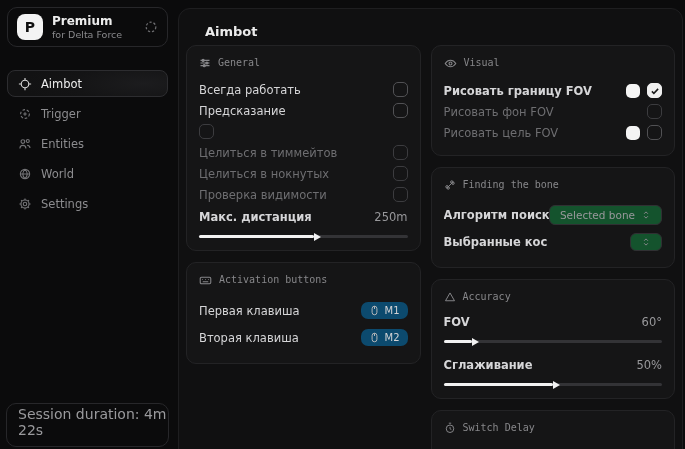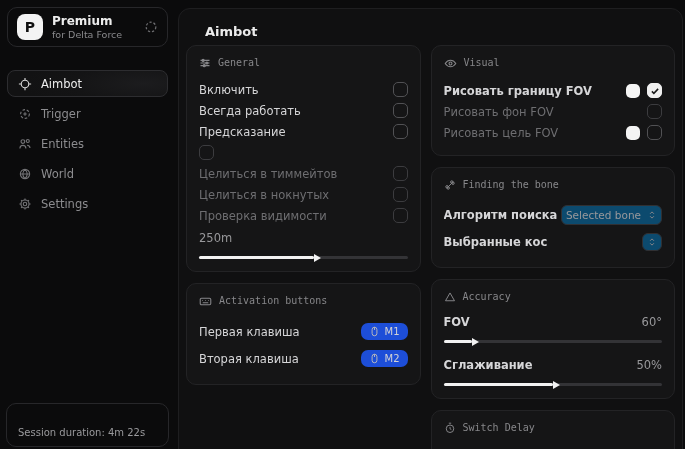--- a/index.html
+++ b/index.html
@@ -22,21 +22,21 @@
   .menu { position:absolute; left:7px; top:70px; width:161px; display:flex; flex-direction:column; gap:3px; }
   .menu-item { height:27px; display:flex; align-items:center; gap:9px; padding:0 10px;
     border:1px solid transparent; border-radius:8px; color:#8c8c8f; font-size:11.5px; cursor:pointer; }
   .menu-item .mi-icon { display:flex; color:#737376; }
   .menu-item.active { border-color:#2d2d30; color:#ededed;
     background:radial-gradient(120px 30px at 85% 50%, #1c1c1e 0%, #141415 60%, #121213 100%); }
   .menu-item.active .mi-icon { color:#d8d8d8; }
 
   .session-box { position:absolute; left:6px; right:6px; bottom:2px; height:44px;
     border:1px solid #27272a; border-radius:10px; }
-  .session-text { position:absolute; left:11px; bottom:8px; font-size:10px; color:#9a9a9d; }
+  .session-text { position:absolute; left:11px; bottom:8px; font-size:14px; color:#9a9a9d; }
 
   
   .main { position:absolute; left:178px; top:8px; right:2px; height:460px;
     background:#101011; border:1px solid #1e1e20; border-radius:12px; }
   .page-title { padding:15px 0 0 26px; font-size:13px; font-weight:bold; color:#ececec; }
 
   .columns { position:absolute; left:7px; right:7px; top:36px; display:flex; gap:10px; }
   .col { width:50%; display:flex; flex-direction:column; }
 
   .panel { background:#151516; border:1px solid #232325; border-radius:10px;
@@ -58,27 +58,27 @@
 
   .slider-block { margin-top:3px; }
   .slider-head { display:flex; justify-content:space-between; align-items:center; height:18px; }
   .slider-val { font-size:11.5px; color:#98989b; }
   .track { position:relative; height:3px; background:#333336; border-radius:2px; margin-top:9px; cursor:pointer; }
   .fill { position:absolute; left:0; top:0; height:3px; background:#f2f2f2; border-radius:2px; }
   .thumb { position:absolute; right:-7px; top:50%; transform:translateY(-50%);
     width:0; height:0; border-left:7px solid #f2f2f2; border-top:4.5px solid transparent; border-bottom:4.5px solid transparent; }
 
   .act-row { height:27px; }
-  .key-btn { display:flex; align-items:center; gap:5px; background:#1d4ed8; border-radius:7px;
+  .key-btn { display:flex; align-items:center; gap:5px; background:#0c4a6e; border-radius:7px;
     padding:3px 8px; font-size:10px; color:#d2d2d4; cursor:pointer; }
   .key-btn .kb-icon { display:flex; color:#b9b9bb; }
 
   .bone-row { height:27px; }
-  .dropdown { display:flex; align-items:center; gap:6px; background:#0c4a6e; border:1px solid #303033;
-    border-radius:6px; padding:3px 4px; font-size:10.5px; color:#98989b; white-space:nowrap; cursor:pointer; flex:none; }
+  .dropdown { display:flex; align-items:center; gap:6px; background:#14532d; border:1px solid #303033;
+    border-radius:6px; padding:3px 10px; font-size:10.5px; color:#98989b; white-space:nowrap; cursor:pointer; flex:none; }
   .dropdown .dd-icon { display:flex; color:#86868a; }
 
   svg { display:block; }
 </style>
 </head>
 <body>
 
 <div id="app">
 
   <div class="sidebar">
@@ -169,24 +169,20 @@
                 <path d="M2 4.5h12M2 8h12M2 11.5h12"></path>
                 <circle cx="5.5" cy="4.5" r="1.4" fill="currentColor"></circle>
                   <circle cx="10.5" cy="8" r="1.4" fill="currentColor"></circle>
                   <circle cx="7" cy="11.5" r="1.4" fill="currentColor"></circle>
               </svg>
             </span>
             <span>General</span>
           </div>
 
           <div class="row">
-            <span class="row-lbl">Включить</span>
-            <span class="cb"></span>
-          </div>
-          <div class="row">
             <span class="row-lbl">Всегда работать</span>
             <span class="cb"></span>
           </div>
           <div class="row">
             <span class="row-lbl">Предсказание</span>
             <span class="cb"></span>
           </div>
           <div class="row">
             <span class="cb dim"></span>
           </div>
@@ -198,20 +194,21 @@
             <span class="row-lbl dim">Целиться в нокнутых</span>
             <span class="cb dim"></span>
           </div>
           <div class="row">
             <span class="row-lbl dim">Проверка видимости</span>
             <span class="cb dim"></span>
           </div>
 
           <div class="slider-block">
             <div class="slider-head">
+              <span class="row-lbl bold">Макс. дистанция</span>
               <span class="slider-val">250m</span>
             </div>
             <div class="track">
               <div class="fill" style="width: 55%;">
                 <span class="thumb"></span>
               </div>
             </div>
           </div>
         </div>
 

